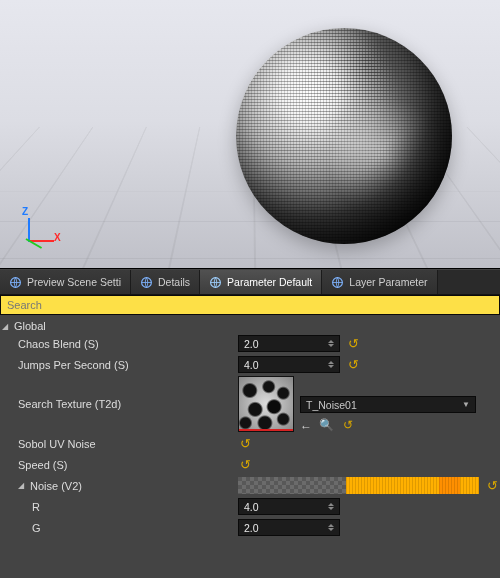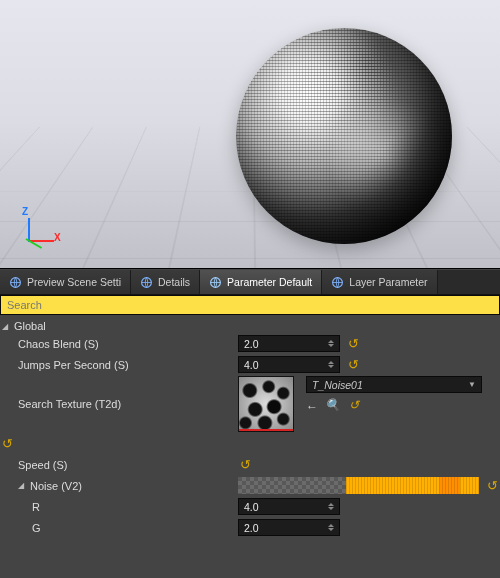--- a/index.html
+++ b/index.html
@@ -56,21 +56,21 @@
   .sublbl{padding-left:32px;}
   .val{flex:1;display:flex;align-items:center;gap:6px;}
   
   .spin{position:relative;width:102px;height:17px;background:#1c1c1c;border:1px solid #0a0a0a;display:flex;align-items:center;padding:0 15px 0 5px;color:#e8e8e8;font-size:10.5px;}
   .spin .arrows{position:absolute;right:2px;top:0;height:100%;width:11px;display:flex;flex-direction:column;justify-content:center;gap:1px;}
   .spin .arrows span{display:block;width:0;height:0;border-left:3px solid transparent;border-right:3px solid transparent;}
   .spin .arrows .up{border-bottom:3px solid #888;margin-left:2px;}
   .spin .arrows .dn{border-top:3px solid #888;margin-left:2px;}
   .reset{color:#d6a500;font-size:13px;line-height:1;padding:0 2px;cursor:pointer;}
   
-  .texslot{display:flex;align-items:flex-start;gap:12px;font-style:italic;}
+  .texslot{display:flex;align-items:flex-end;gap:6px;}
   .thumb{width:56px;height:56px;border:1px solid #111;background:#2a2a2a;position:relative;}
   .thumb::before{content:"";position:absolute;inset:0;background:
     radial-gradient(circle at 20% 25%,#111 0 6px,transparent 8px),
     radial-gradient(circle at 55% 18%,#111 0 5px,transparent 7px),
     radial-gradient(circle at 82% 30%,#111 0 5px,transparent 7px),
     radial-gradient(circle at 30% 60%,#111 0 6px,transparent 8px),
     radial-gradient(circle at 65% 55%,#0a0a0a 0 6px,transparent 8px),
     radial-gradient(circle at 48% 85%,#111 0 6px,transparent 8px),
     radial-gradient(circle at 82% 78%,#111 0 5px,transparent 7px),
     radial-gradient(circle at 12% 85%,#111 0 5px,transparent 7px),
@@ -203,20 +203,21 @@
                 <span>←</span>
                 <span>🔍</span>
                 <span class="reset">↺</span>
               </div>
             </div>
           </div>
         </div>
       </div>
 
       <div class="row">
+        <div class="lbl">Sobol UV Noise</div>
         <div class="val">
           <span class="reset">↺</span>
         </div>
       </div>
 
       <div class="row">
         <div class="lbl">Speed (S)</div>
         <div class="val">
           <span class="reset">↺</span>
         </div>

